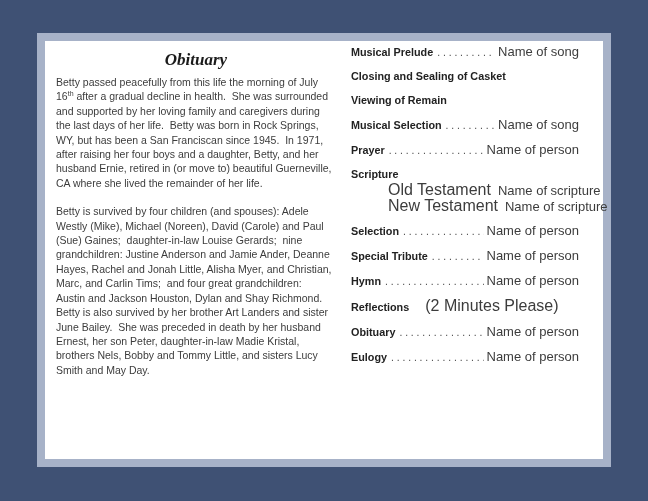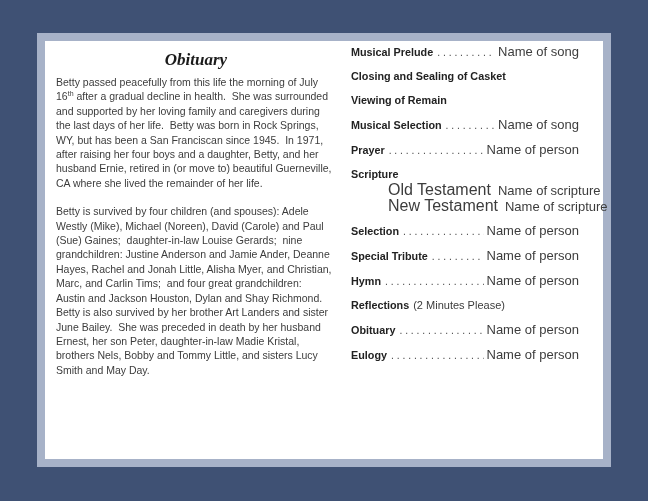--- a/index.html
+++ b/index.html
@@ -77,23 +77,23 @@
     font-size: 10.3px;
     color: #4a4a4a;
     margin: 0 3px 0 4px;
   }
   .svalue {
     font-size: 13px;
     color: #3C3C3C;
     white-space: nowrap;
   }
   .ssuffix {
-    font-size: 11px;
+    font-size: 16px;
     color: #3C3C3C;
-    margin-left: 4px;
+    margin-left: 16px;
     white-space: nowrap;
   }
   .srow.group { margin-bottom: 2px; align-items: center; }
   .srow.sub {
     padding-left: 37px;
     margin-bottom: 1px;
   }
   .srow.sub .slabel { font-weight: normal; font-size: 16px; color: #3C3C3C; }
   .srow.sub.last { margin-bottom: 10px; }
 </style>

